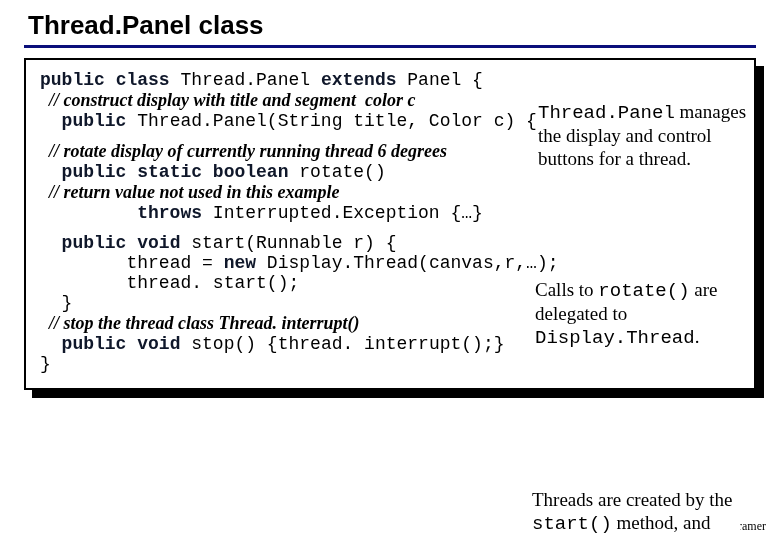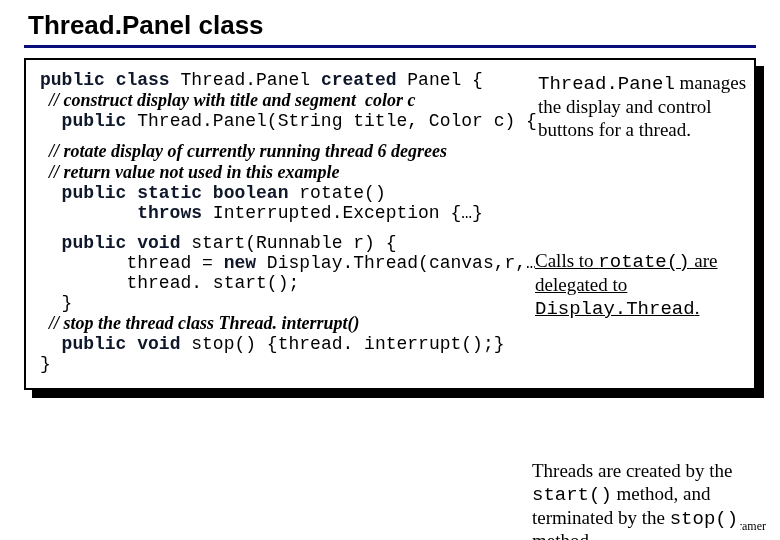--- a/index.html
+++ b/index.html
@@ -81,24 +81,25 @@
   }
 
   .annot {
     position: absolute;
     background: #fff;
     z-index: 5;
     font-family: "Times New Roman", Times, serif;
     font-size: 19px;
     line-height: 1.2;
     color: #000;
+    margin-top: 29px;
   }
 
   #annot1 { top: 12px;  right: 6px;  width: 210px; }
-  #annot2 { top: 190px; right: 14px;  width: 205px; text-decoration: underline; }
+  #annot2 { top: 190px; right: 14px;  width: 205px; }
   #annot3 { top: 400px; right: 14px;  width: 208px; }
 
   .copyright {
     position: absolute;
     right: 14px;
     bottom: 6px;
     font-size: 12px;
     color: #000;
   }
 </style>
@@ -107,30 +108,30 @@
 
 <div class="slide">
 
   <div class="heading">Thread.Panel class</div>
   <div class="hr"></div>
 
   <div class="code-shadow">
     <div class="shadow"></div>
     <div class="code-box">
 
-      <div class="code-line mono"><span class="kw">public</span><span class="blk"> </span><span class="kw">class</span><span class="blk"> Thread.Panel </span><span class="kw">created</span><span class="blk"> Panel {</span></div>
+      <div class="code-line mono"><span class="kw">public</span><span class="blk"> </span><span class="kw">class</span><span class="blk"> Thread.Panel </span><span class="kw">extends</span><span class="blk"> Panel {</span></div>
 
       <div class="code-line it">  // construct display with title and segment  color c</div>
       <div class="code-line mono"><span class="kw">  public</span><span class="blk"> Thread.Panel(String title, Color c) {…}</span></div>
 
       <div style="height:10px"></div>
 
       <div class="code-line it">  // rotate display of currently running thread 6 degrees</div>
+      <div class="code-line mono"><span class="kw">  public</span><span class="blk"> </span><span class="kw">static</span><span class="blk"> </span><span class="kw">boolean</span><span class="blk"> rotate()</span></div>
       <div class="code-line it">  // return value not used in this example</div>
-      <div class="code-line mono"><span class="kw">  public</span><span class="blk"> </span><span class="kw">static</span><span class="blk"> </span><span class="kw">boolean</span><span class="blk"> rotate()</span></div>
       <div class="code-line mono"><span class="kw">         throws</span><span class="blk"> Interrupted.Exception {…}</span></div>
 
       <div style="height:10px"></div>
 
       <div class="code-line mono"><span class="kw">  public</span><span class="blk"> </span><span class="kw">void</span><span class="blk"> start(Runnable r) {</span></div>
       <div class="code-line mono"><span class="blk">        thread = </span><span class="kw">new</span><span class="blk"> Display.Thread(canvas,r,…);</span></div>
       <div class="code-line mono blk">        thread. start();</div>
       <div class="code-line mono blk">  }</div>
 
       <div class="code-line it">  // stop the thread class Thread. interrupt()</div>

